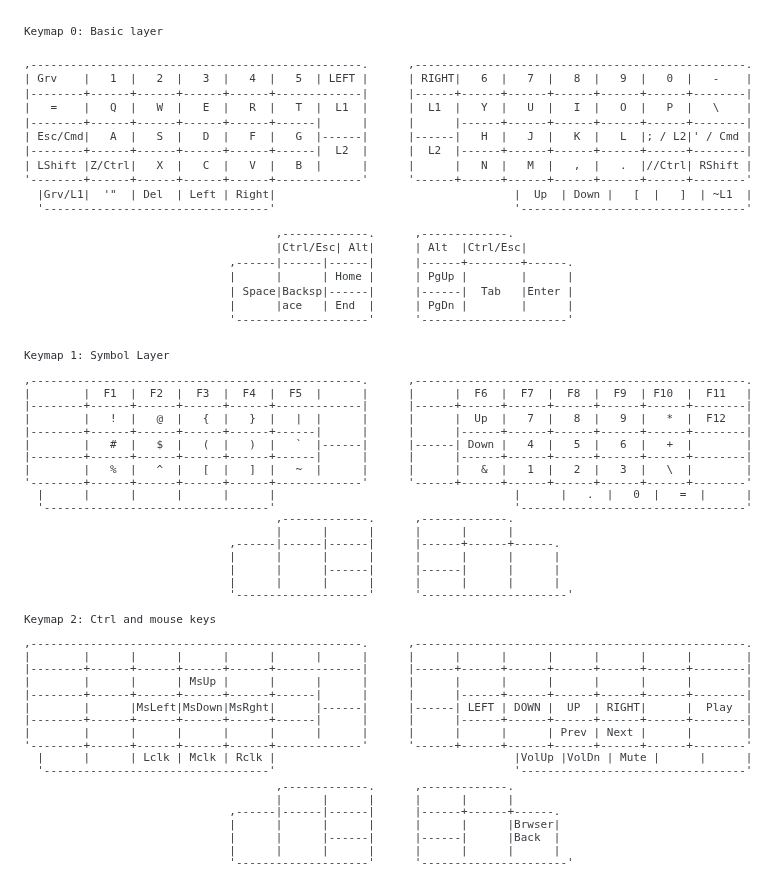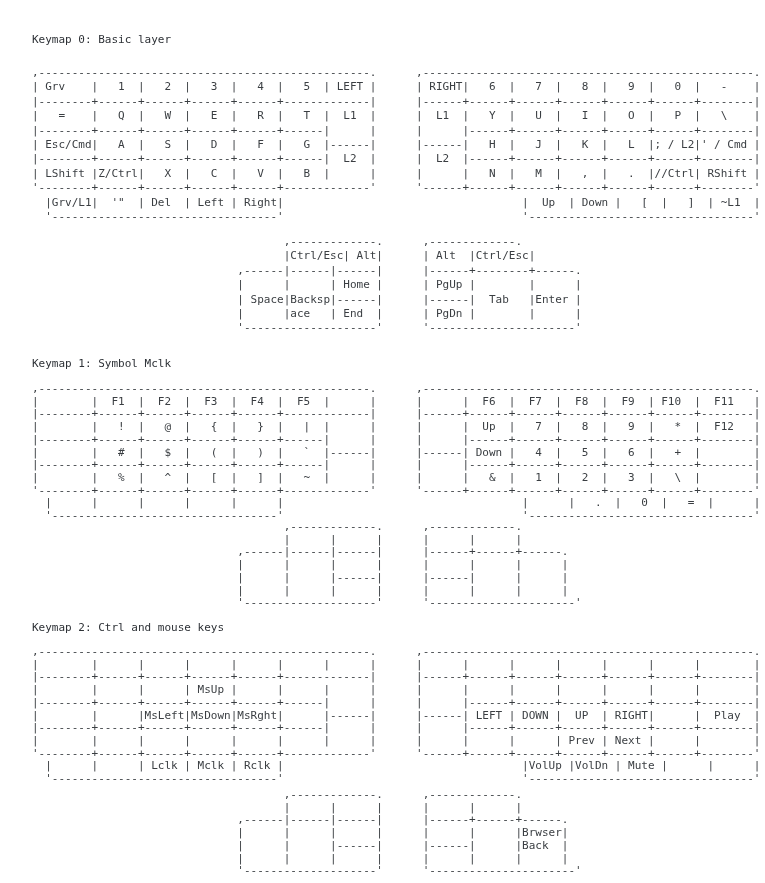--- a/index.html
+++ b/index.html
@@ -6,21 +6,21 @@
   html,body { width:765px; height:883px; }
   body {
     position:relative;
     background:#ffffff;
     overflow:hidden;
     font-family:"DejaVu Sans Mono","Liberation Mono",monospace;
   }
   pre {
     position:absolute;
     left:20px;
-    margin:12px;
+    margin:4px;
     white-space:pre;
     font-family:"DejaVu Sans Mono","Liberation Mono",monospace;
     font-size:11px;
     color:#3a3e42;
   }
   pre.title { color:#2d3136; line-height:14px; }
   
   .lh-loose { line-height:14.4px; }
   .lh-tight { line-height:12.7px; }
   #title-0 { top:21px; }
@@ -49,21 +49,21 @@
   |Grv/L1|  '"  | Del  | Left | Right|                                    |  Up  | Down |   [  |   ]  | ~L1  |
   '----------------------------------'                                    '----------------------------------'</pre>
 <pre id="art-0-thumbs" class="art lh-loose">                                      ,-------------.      ,-------------.
                                       |Ctrl/Esc| Alt|      | Alt  |Ctrl/Esc|
                                ,------|------|------|      |------+--------+------.
                                |      |      | Home |      | PgUp |        |      |
                                | Space|Backsp|------|      |------|  Tab   |Enter |
                                |      |ace   | End  |      | PgDn |        |      |
                                '--------------------'      '----------------------'</pre>
 
-<pre id="title-1" class="title">Keymap 1: Symbol Mclk</pre>
+<pre id="title-1" class="title">Keymap 1: Symbol Layer</pre>
 <pre id="art-1-hands" class="art lh-tight">,--------------------------------------------------.      ,--------------------------------------------------.
 |        |  F1  |  F2  |  F3  |  F4  |  F5  |      |      |      |  F6  |  F7  |  F8  |  F9  | F10  |  F11   |
 |--------+------+------+------+------+-------------|      |------+------+------+------+------+------+--------|
 |        |   !  |   @  |   {  |   }  |   |  |      |      |      |  Up  |   7  |   8  |   9  |   *  |  F12   |
 |--------+------+------+------+------+------|      |      |      |------+------+------+------+------+--------|
 |        |   #  |   $  |   (  |   )  |   `  |------|      |------| Down |   4  |   5  |   6  |   +  |        |
 |--------+------+------+------+------+------|      |      |      |------+------+------+------+------+--------|
 |        |   %  |   ^  |   [  |   ]  |   ~  |      |      |      |   &amp;  |   1  |   2  |   3  |   \  |        |
 '--------+------+------+------+------+-------------'      '------+------+------+------+------+------+--------'
   |      |      |      |      |      |                                    |      |   .  |   0  |   =  |      |

